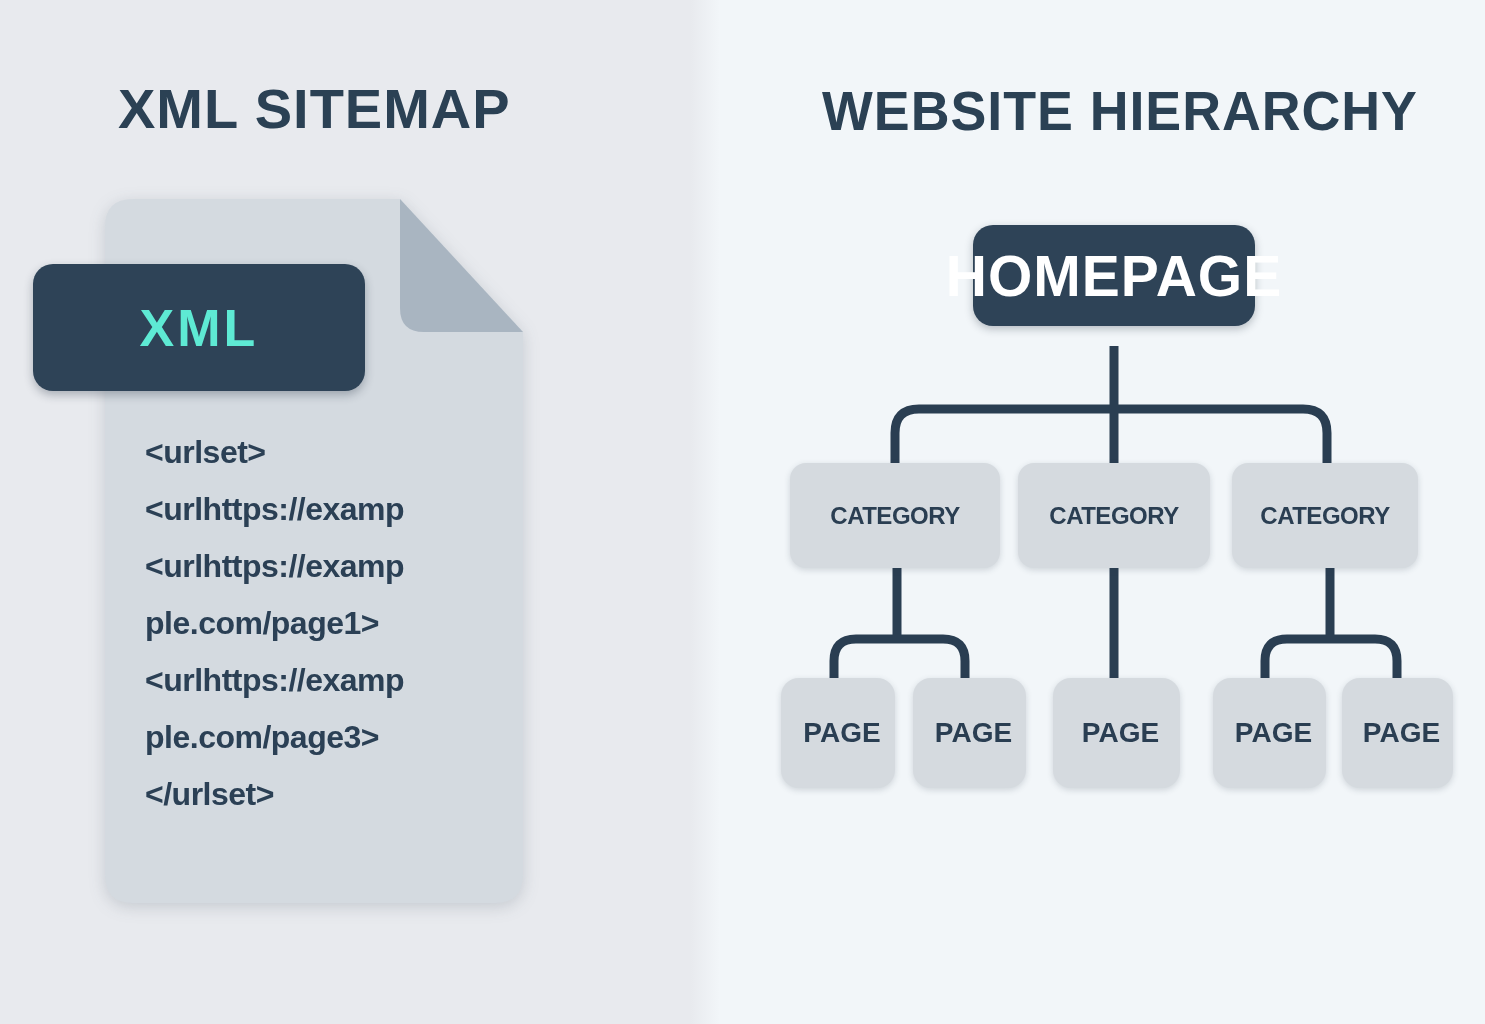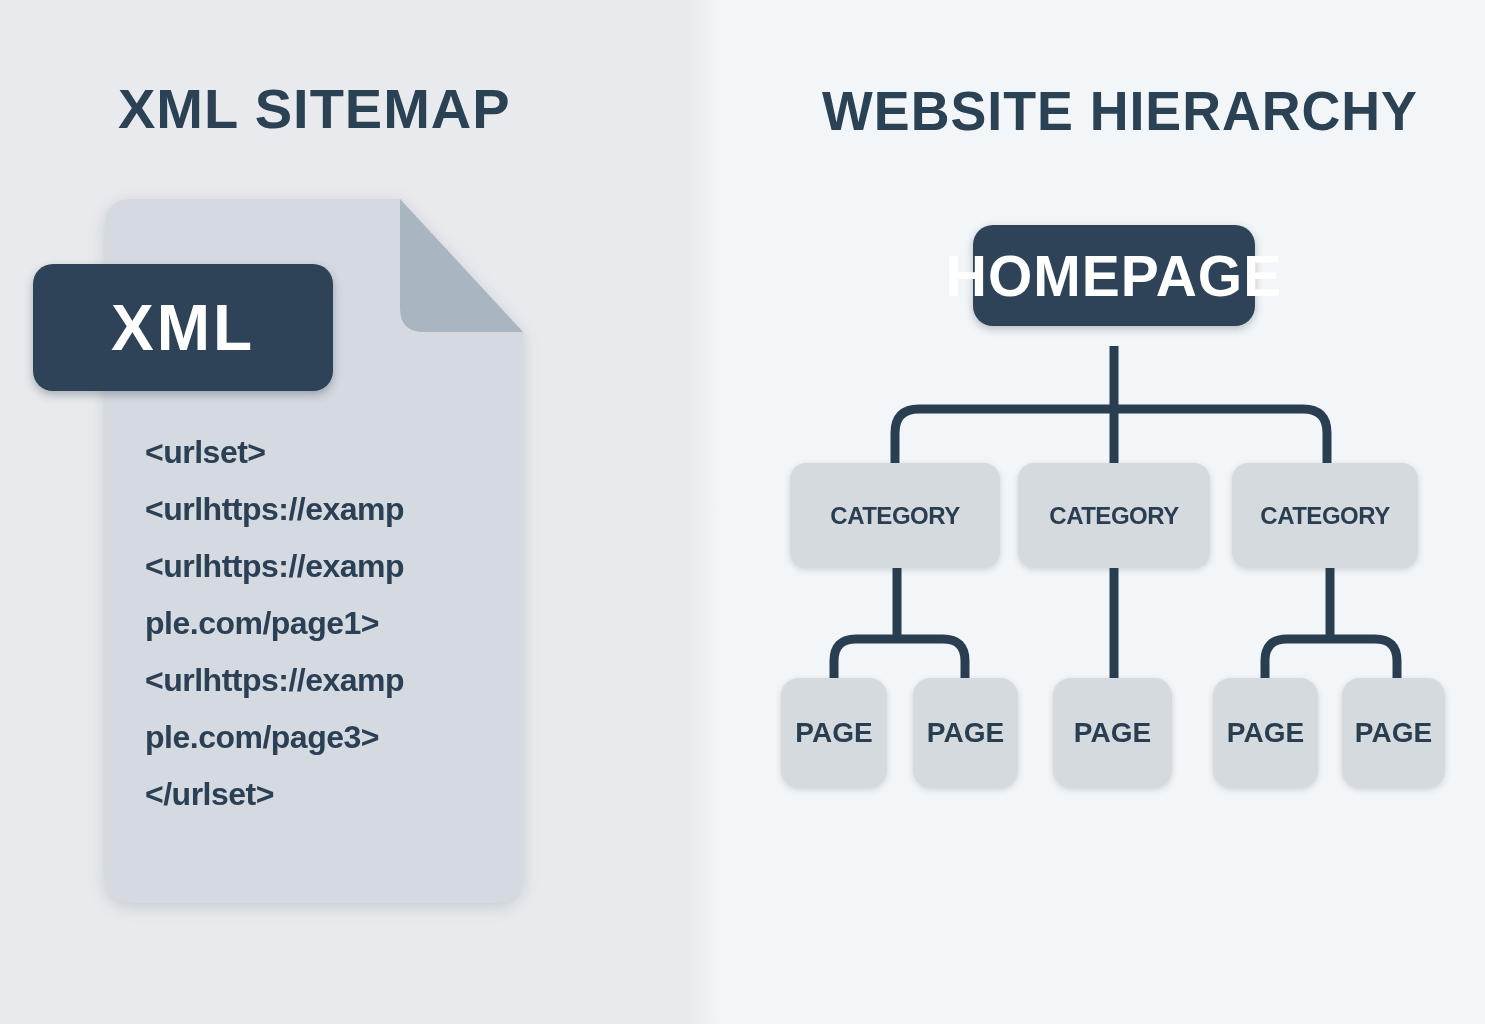--- a/index.html
+++ b/index.html
@@ -27,31 +27,31 @@
   }
   .gray-node{
     background:#d5dadf;color:#2a3e52;border-radius:16px;
     box-shadow:0 2px 6px rgba(44,62,80,.18);
   }
   #homepage-node{left:973px;top:225px;width:282px;height:101px;font-size:57px;letter-spacing:1px;text-align:center;}
   .category-node{top:463px;height:105px;font-size:24px;letter-spacing:-.5px;}
   #category-1{left:790px;width:210px;}
   #category-2{left:1018px;width:192px;}
   #category-3{left:1232px;width:186px;}
-  .page-node{top:678px;height:110px;font-size:28px;border-radius:18px;}
+  .page-node{top:678px;height:110px;font-size:28px;border-radius:18px;padding-left:8px;}
   #page-1{left:781px;width:106px;}
   #page-2{left:913px;width:105px;}
   #page-3{left:1053px;width:119px;}
   #page-4{left:1213px;width:105px;}
   #page-5{left:1342px;width:103px;}
   #xml-badge{
-    position:absolute;left:33px;top:264px;width:300px;height:127px;z-index:3;
-    background:#2e4357;border-radius:20px;color:#ffffff;
+    position:absolute;left:33px;top:264px;width:332px;height:127px;z-index:3;
+    background:#2e4357;border-radius:20px;color:#5eead4;
     display:flex;align-items:center;justify-content:center;
-    font-weight:bold;font-size:64px;letter-spacing:3px;
+    font-weight:bold;font-size:52px;letter-spacing:3px;
     box-shadow:0 4px 10px rgba(25,40,55,.3);
   }
   #code-block{
     position:absolute;left:145px;top:424px;width:372px;z-index:2;
     color:#2b4055;font-weight:bold;font-size:32px;line-height:57px;
     letter-spacing:-.5px;white-space:nowrap;
   }
 </style>
 </head>
 <body>

